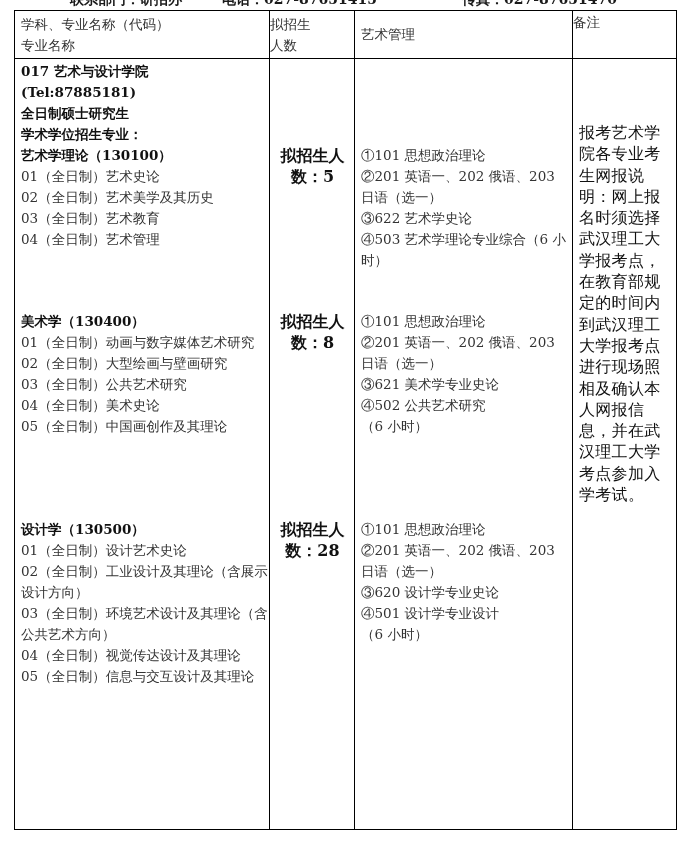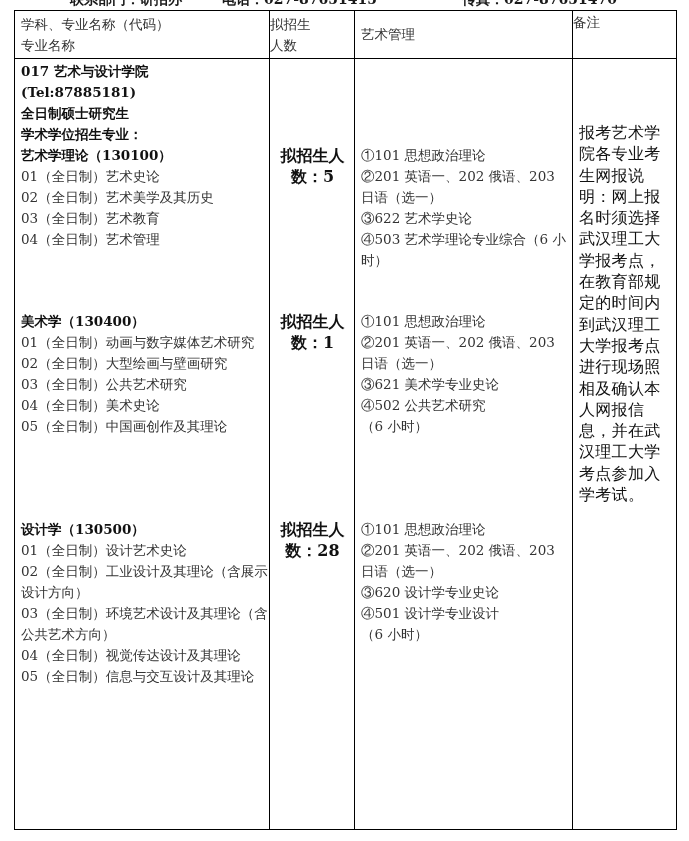--- a/index.html
+++ b/index.html
@@ -87,21 +87,21 @@
         <div class="line" style="top:586px">04（全日制）视觉传达设计及其理论</div>
         <div class="line" style="top:607px">05（全日制）信息与交互设计及其理论</div>
       </div>
     </td>
 
     <td>
       <div class="cellwrap">
         <div class="quota" style="top:86px">拟招生人</div>
         <div class="quota" style="top:107px">数：5</div>
         <div class="quota" style="top:252px">拟招生人</div>
-        <div class="quota" style="top:273px">数：1</div>
+        <div class="quota" style="top:273px">数：8</div>
         <div class="quota" style="top:460px">拟招生人</div>
         <div class="quota" style="top:481px">数：28</div>
       </div>
     </td>
 
     <td>
       <div class="cellwrap">
         <div class="exam" style="top:86px">
           <div>①101 思想政治理论</div>
           <div>②201 英语一、202 俄语、203 日语（选一）</div>

